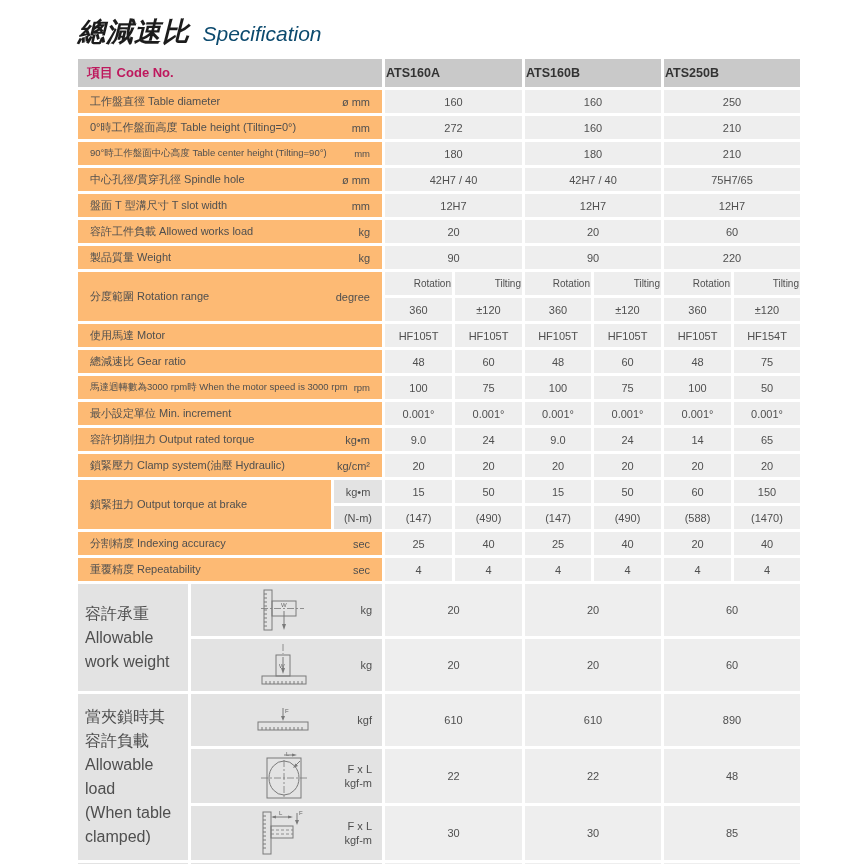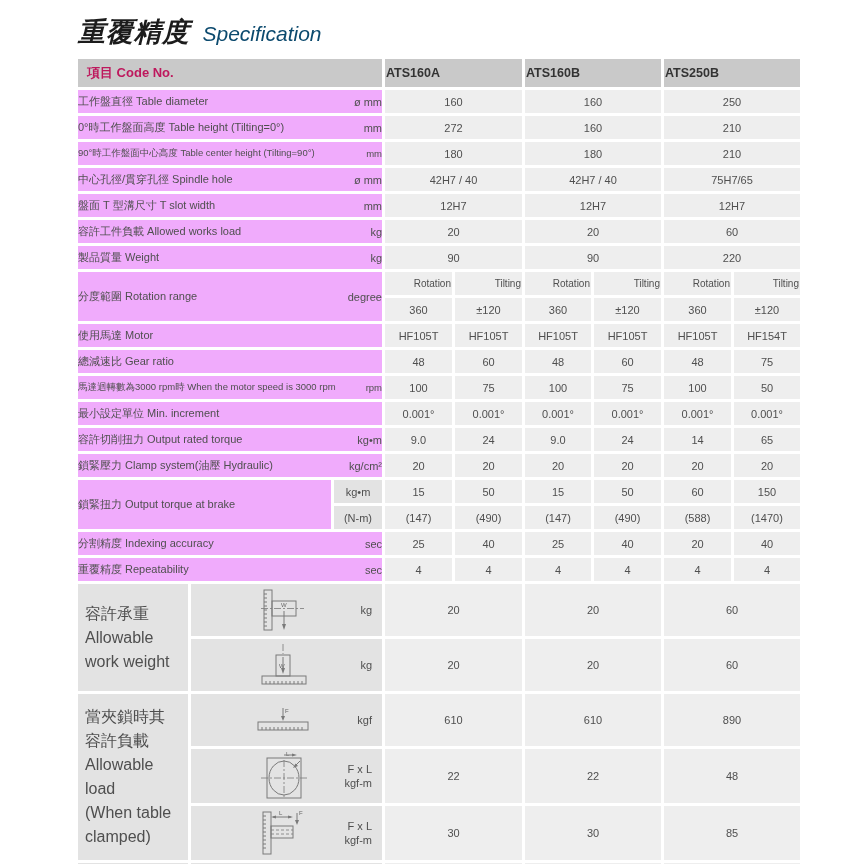--- a/index.html
+++ b/index.html
@@ -5,21 +5,21 @@
   html,body{margin:0;padding:0;}
   body{width:850px;height:864px;background:#ffffff;font-family:"Liberation Sans",sans-serif;overflow:hidden;}
   .title{margin:14px 0 4px 78px;height:38px;white-space:nowrap;}
   .tz{font-style:italic;font-weight:bold;font-size:27px;color:#1c1c1c;letter-spacing:1px;}
   .te{font-style:italic;font-weight:normal;font-size:21px;color:#0c4a6e;margin-left:8px;}
   .twrap{margin-left:75px;width:728px;}
   table.spec{border-collapse:separate;border-spacing:3px;table-layout:fixed;width:728px;}
   td{overflow:hidden;vertical-align:middle;}
   .hdl{background:#c9c9c9;font-weight:bold;font-size:13px;color:#be185d;padding:0 9px;height:26px;}
   .hdm{background:#c9c9c9;font-weight:bold;font-size:12.5px;color:#333;text-align:left;height:26px;}
-  .lab{background:#f0abfc;font-size:11px;color:#4f4f4f;padding:0 0;height:21px;white-space:nowrap;}
+  .lab{background:#fdba74;font-size:11px;color:#4f4f4f;padding:0 12px;height:21px;white-space:nowrap;}
   .lab.sm{font-size:9.5px;}
   .lr{display:flex;justify-content:space-between;align-items:center;width:100%;}
   .val{background:#eeeeee;font-size:11px;color:#4f4f4f;text-align:center;height:21px;}
   .sub{background:#eeeeee;font-size:10px;color:#4f4f4f;text-align:right;height:21px;}
   .ucl{background:#e3e3e3;font-size:11px;color:#4f4f4f;text-align:center;height:21px;}
   .glab{background:#e3e3e3;font-size:16px;color:#4f4f4f;padding:2px 7px;line-height:1.5;vertical-align:middle;}
   .icell{background:#e3e3e3;padding:0 10px 0 4px;}
   .iflex{display:flex;align-items:center;width:100%;}
   .isp{flex:1;}
   .un2{flex:1;text-align:right;font-size:11px;color:#4f4f4f;line-height:1.3;}
@@ -30,21 +30,21 @@
   svg.dg{stroke:#7a7a7a;fill:none;stroke-width:1;display:block;}
   svg.dg text{fill:#666;stroke:none;font-size:6px;}
   svg.dg .hd2{fill:#7a7a7a;stroke:none;}
   svg.dg .cl{stroke-dasharray:7 2 2 2;stroke-width:0.8;}
   svg.dg .dsh{stroke-dasharray:3 2;stroke-width:0.8;}
 </style>
 </head>
 <body>
 
 <div class="title">
-  <span class="tz">重覆精度</span>
+  <span class="tz">總減速比</span>
   <span class="te">Specification</span>
 </div>
 
 <div class="twrap">
 <table class="spec">
   <colgroup>
     <col style="width:110px">
         <col style="width:140px">
         <col style="width:48px">
     <col style="width:67px">

